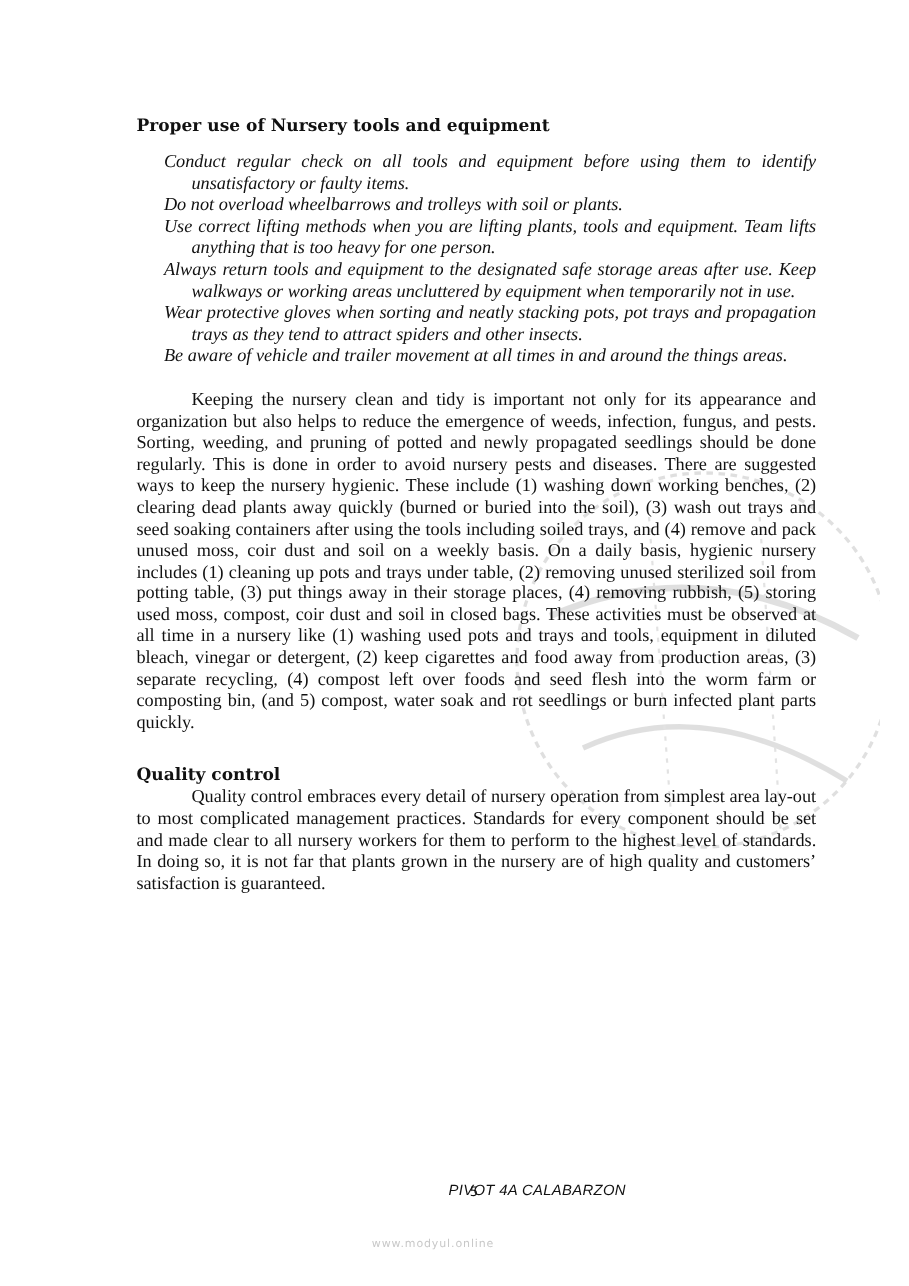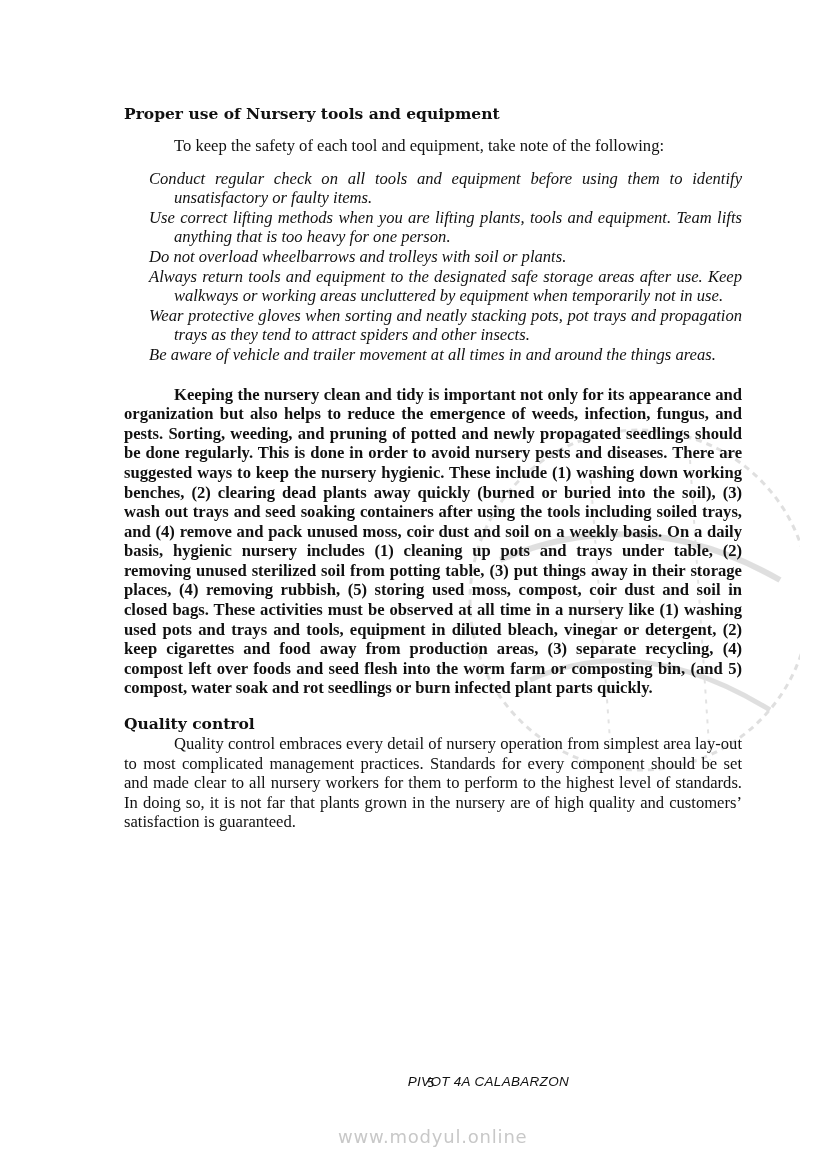--- a/index.html
+++ b/index.html
@@ -7,50 +7,49 @@
   .page { position: absolute; left: 0; top: 0; width: 654px; height: 1169px; background: #fff; }
   .content { position: absolute; left: 124px; top: 104px; width: 618px; font-family: "Liberation Serif", "DejaVu Serif", serif; font-size: 16.6px; line-height: 19.6px; }
   h2 { font-family: "DejaVu Serif", "Liberation Serif", serif; font-weight: bold; font-size: 15.5px; margin: 0; line-height: 20px; }
   p { margin: 0; text-align: justify; }
   .indent { text-indent: 50px; }
   ul.tips { list-style: none; margin: 13px 0 0 0; padding: 0; font-style: italic; }
   ul.tips li { padding-left: 25px; text-indent: -25px; margin-left: 25px; text-align: justify; }
   .sec1 { }
   .intro { margin-top: 12px; }
   .sec2 { margin-top: 18px; }
-  .sec2 p { margin-top: 20px; font-weight: bold; }
-  .sec3 { margin-top: 16px; }
+  .sec2 p { margin-top: 20px; }
+  .sec3 { margin-top: 28px; }
   .sec3 p { margin-top: 0; }
   .footer-page { position: absolute; left: 427px; top: 1076px; font-family: "DejaVu Sans", sans-serif; font-size: 12px; }
   .footer-right { position: absolute; right: 85px; top: 1074px; font-family: "Liberation Sans", sans-serif; font-style: italic; font-size: 13.5px; letter-spacing: 0.3px; }
-  .watermark-url { position: absolute; left: 338px; top: 1126px; font-family: "DejaVu Sans", sans-serif; font-size: 18px; color: #c8c8c8; letter-spacing: 0.8px; }
+  .watermark-url { position: absolute; left: 338px; top: 1126px; font-family: "DejaVu Sans", sans-serif; font-size: 10px; color: #c8c8c8; letter-spacing: 0.8px; }
   .bg-logo { position: absolute; left: 440px; top: 380px; width: 360px; height: 440px; opacity: 0.18; pointer-events: none; }
 </style>
 </head>
 <body>
 
 <div class="page">
 
   <svg class="bg-logo" viewBox="0 0 360 440">
     <circle cx="200" cy="220" r="170" fill="none" stroke="#555" stroke-width="3" stroke-dasharray="6 5"></circle>
     <path d="M60 180 Q200 120 340 200" fill="none" stroke="#555" stroke-width="6"></path>
     <path d="M90 300 Q200 250 330 330" fill="none" stroke="#555" stroke-width="5"></path>
     <path d="M150 90 L170 360" stroke="#666" stroke-width="2" stroke-dasharray="4 6"></path>
     <path d="M250 80 L270 380" stroke="#666" stroke-width="2" stroke-dasharray="4 6"></path>
   </svg>
 
   <div class="content">
 
     <section class="sec1">
       <h2>Proper use of Nursery tools and equipment</h2>
-      <p class="indent intro">To keep the safety of each tool and equipment, take note of the following:</p>
       <ul class="tips">
         <li>Conduct regular check on all tools and equipment before using them to identify unsatisfactory or faulty items.</li>
+        <li>Do not overload wheelbarrows and trolleys with soil or plants.</li>
         <li>Use correct lifting methods when you are lifting plants, tools and equipment.  Team lifts anything that is too heavy for one person.</li>
-        <li>Do not overload wheelbarrows and trolleys with soil or plants.</li>
         <li>Always return tools and equipment to the designated safe storage areas after use. Keep walkways or working areas uncluttered by equipment when temporarily not in use.</li>
         <li>Wear protective gloves when sorting and neatly stacking pots, pot trays and propagation trays as they tend to attract spiders and other insects.</li>
         <li>Be aware of vehicle and trailer movement at all times in and around the things areas.</li>
       </ul>
     </section>
 
     <section class="sec2">
       <p class="indent">Keeping the nursery clean and tidy is important not only for its appearance and organization but also helps to reduce the emergence of weeds, infection, fungus, and pests.   Sorting, weeding, and pruning of potted and newly propagated seedlings should be done regularly. This is done in order to avoid nursery pests and diseases.  There are suggested ways to keep the nursery hygienic.  These include (1) washing down working benches, (2) clearing dead plants away quickly (burned or buried into the soil), (3) wash out trays and seed soaking containers after using the tools including soiled trays, and (4) remove and pack unused moss, coir dust and soil on a weekly basis. On a daily basis, hygienic nursery includes (1) cleaning up pots and trays under table, (2) removing unused sterilized soil from potting table, (3) put things away in their storage places, (4) removing rubbish, (5) storing used moss, compost, coir dust and soil in closed bags.  These activities must be observed at all time in a nursery like (1) washing used pots and trays and tools, equipment in diluted bleach, vinegar or detergent, (2)  keep cigarettes and food away from production areas, (3) separate recycling, (4) compost left over foods and seed flesh into the worm farm or composting bin, (and 5) compost, water soak and rot seedlings or burn infected plant parts quickly.</p>
     </section>
 

